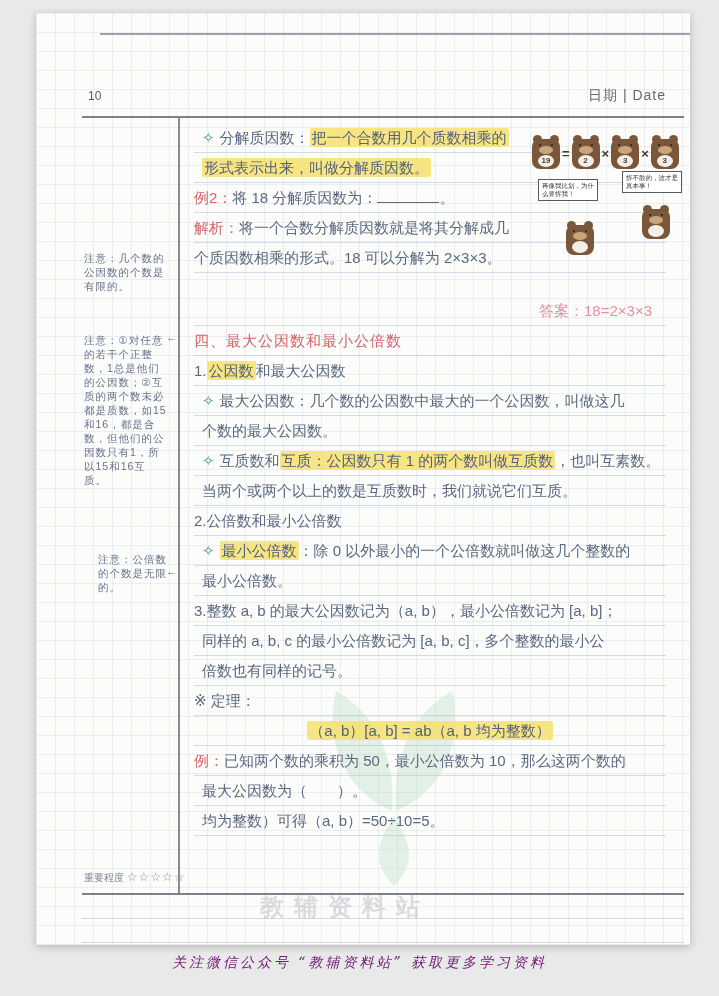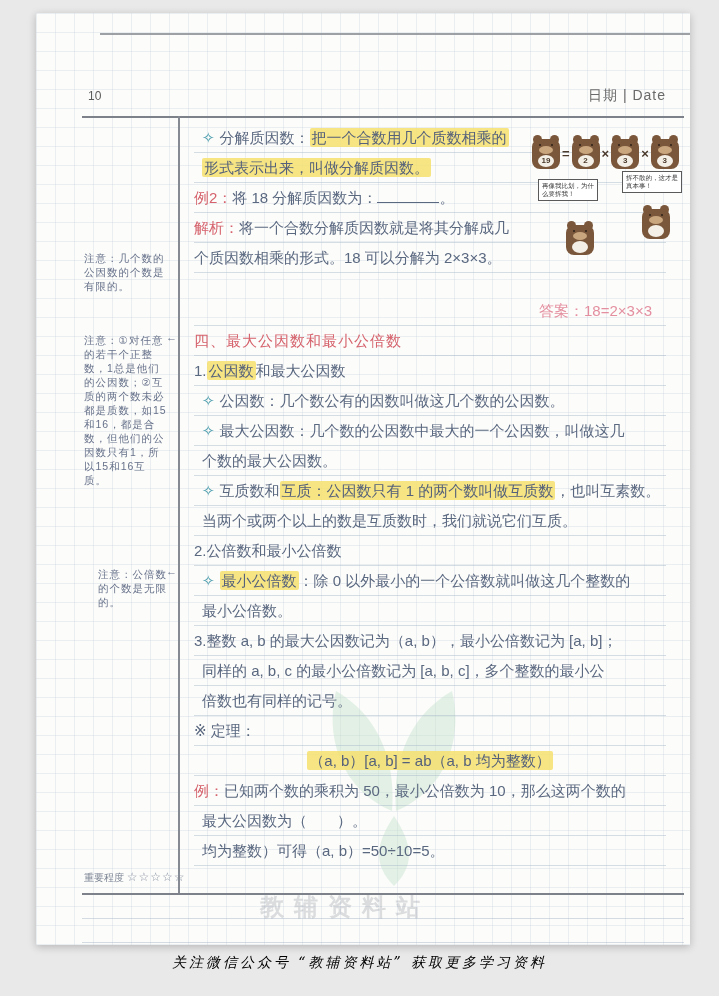--- a/index.html
+++ b/index.html
@@ -38,21 +38,21 @@
   .s-pink{color:#e48fa0;}
   .s-hd{color:#d5626c;font-weight:normal;letter-spacing:1px;}
   .s-hl{background:rgba(246,224,110,.85);color:#55617a;padding:1px 2px;border-radius:2px;}
   .s-u{display:inline-block;width:62px;border-bottom:1.5px solid #5a6880;height:1em;vertical-align:baseline;}
 
   
   .margin-notes{position:absolute;left:48px;top:0;width:88px;}
   .mnote{position:absolute;font-size:10.5px;line-height:14px;color:#66718a;width:84px;letter-spacing:1px;}
   .mnote0{top:238px;}
   .mnote1{top:320px;}
-  .mnote2{top:554px;padding-left:14px;width:74px;}
+  .mnote2{top:540px;padding-left:14px;width:74px;font-family:Liberation Mono, monospace;}
   .marrow{position:absolute;font-size:11px;color:#66718a;left:130px;}
   .ma1{top:318px;}.ma2{top:552px;}
 
   .importance{position:absolute;left:48px;top:857px;font-size:10px;color:#7b8494;white-space:nowrap;}
   .importance .stars{font-size:12px;letter-spacing:1px;color:#8b94a4;}
 
   
   .stickers{position:absolute;left:494px;top:116px;width:186px;height:160px;}
   .bear-eq{position:absolute;left:2px;top:6px;display:flex;align-items:flex-end;gap:2px;}
   .op{font-size:13px;font-weight:bold;color:#4a3a2c;padding-bottom:8px;}
@@ -70,21 +70,21 @@
   .bubbleR{left:92px;top:42px;}
   .bearA{position:absolute;left:36px;top:92px;}
   .bearB{position:absolute;left:112px;top:76px;}
 
   
   .leafmark{position:absolute;left:248px;top:648px;opacity:.40;pointer-events:none;}
   .ghost-text{position:absolute;left:224px;top:878px;font-size:24px;font-weight:bold;letter-spacing:10px;
     color:rgba(128,138,150,.28);white-space:nowrap;}
   .footer-mark{position:absolute;left:0;right:0;top:954px;text-align:center;
     font-family:"DejaVu Serif","Liberation Serif",serif;font-style:italic;
-    font-size:14px;letter-spacing:3px;color:#000000;}
+    font-size:14px;letter-spacing:3px;color:#701a75;}
 </style>
 </head>
 <body>
 
 <div class="paper">
   <div class="page-edge"></div>
   <div class="pagenum">10</div>
   <div class="datelbl">日期 | Date</div>
   <div class="rule-top"></div>
   <div class="vline"></div>
@@ -111,21 +111,20 @@
 
   <div class="content">
       <div class="line"><span class="bullet">✧</span><span class="s-n">分解质因数：</span><span class="s-hl">把一个合数用几个质数相乘的</span></div>
       <div class="line ind"><span class="s-hl">形式表示出来，叫做分解质因数。</span></div>
       <div class="line"><span class="s-red">例2：</span><span class="s-n">将 18 分解质因数为：</span><span class="s-u"></span><span class="s-n">。</span></div>
       <div class="line"><span class="s-red">解析：</span><span class="s-n">将一个合数分解质因数就是将其分解成几</span></div>
       <div class="line"><span class="s-n">个质因数相乘的形式。18 可以分解为 2×3×3。</span></div>
       <div class="line al-right"><span class="s-pink">答案：18=2×3×3</span></div>
       <div class="line"><span class="s-hd">四、最大公因数和最小公倍数</span></div>
       <div class="line"><span class="s-n">1.</span><span class="s-hl">公因数</span><span class="s-n">和最大公因数</span></div>
-      <div class="line"><span class="bullet">✧</span><span class="s-n">公因数：几个数公有的因数叫做这几个数的公因数。</span></div>
       <div class="line"><span class="bullet">✧</span><span class="s-n">最大公因数：几个数的公因数中最大的一个公因数，叫做这几</span></div>
       <div class="line ind"><span class="s-n">个数的最大公因数。</span></div>
       <div class="line"><span class="bullet">✧</span><span class="s-n">互质数和</span><span class="s-hl">互质：公因数只有 1 的两个数叫做互质数</span><span class="s-n">，也叫互素数。</span></div>
       <div class="line ind"><span class="s-n">当两个或两个以上的数是互质数时，我们就说它们互质。</span></div>
       <div class="line"><span class="s-n">2.公倍数和最小公倍数</span></div>
       <div class="line"><span class="bullet">✧</span><span class="s-hl">最小公倍数</span><span class="s-n">：除 0 以外最小的一个公倍数就叫做这几个整数的</span></div>
       <div class="line ind"><span class="s-n">最小公倍数。</span></div>
       <div class="line"><span class="s-n">3.整数 a, b 的最大公因数记为（a, b），最小公倍数记为 [a, b]；</span></div>
       <div class="line ind"><span class="s-n">同样的 a, b, c 的最小公倍数记为 [a, b, c]，多个整数的最小公</span></div>
       <div class="line ind"><span class="s-n">倍数也有同样的记号。</span></div>

